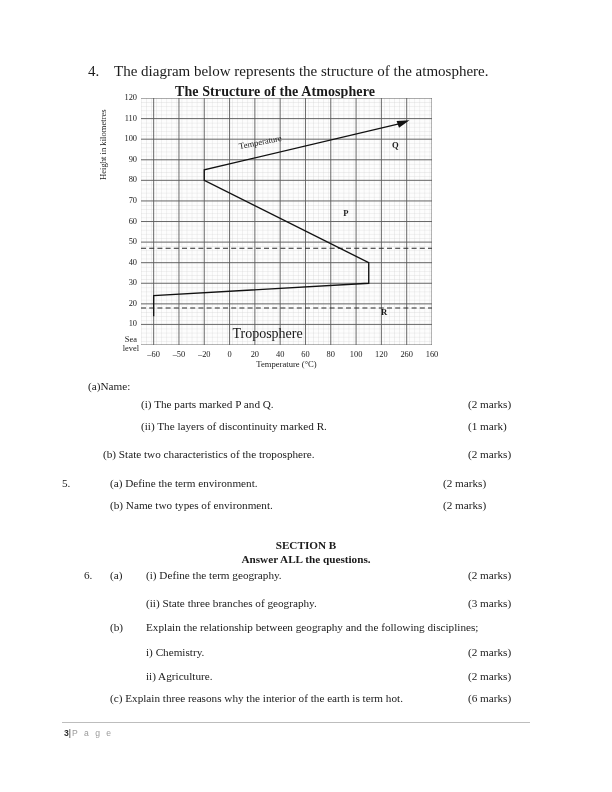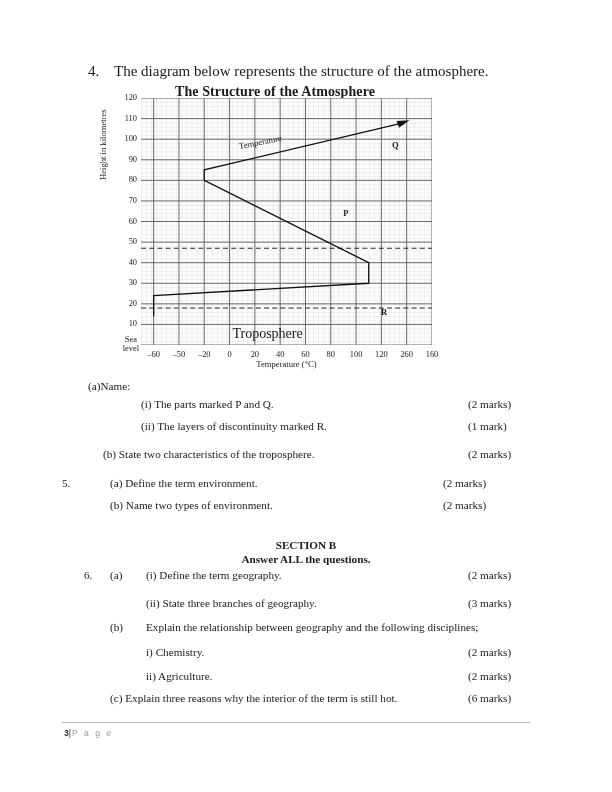--- a/index.html
+++ b/index.html
@@ -318,19 +318,19 @@
 
   <div class="ln" style="left:110px; top:620px;">(b)</div>
   <div class="ln" style="left:146px; top:620px;">Explain the relationship between geography and the following disciplines;</div>
 
   <div class="ln" style="left:146px; top:645px;">i)   Chemistry.</div>
   <div class="marks" style="left:468px; top:645px;">(2 marks)</div>
 
   <div class="ln" style="left:146px; top:669px;">ii) Agriculture.</div>
   <div class="marks" style="left:468px; top:669px;">(2 marks)</div>
 
-  <div class="ln" style="left:110px; top:691px;">(c) Explain three reasons why the interior of the term is still hot.</div>
+  <div class="ln" style="left:110px; top:691px;">(c) Explain three reasons why the interior of the earth is term hot.</div>
   <div class="marks" style="left:468px; top:691px;">(6 marks)</div>
 
   <div class="footer-rule"></div>
   <div class="footer-text"><b>3</b><span class="bar">|</span><span>P a g e</span></div>
 
 </div>
 
 </body></html>

